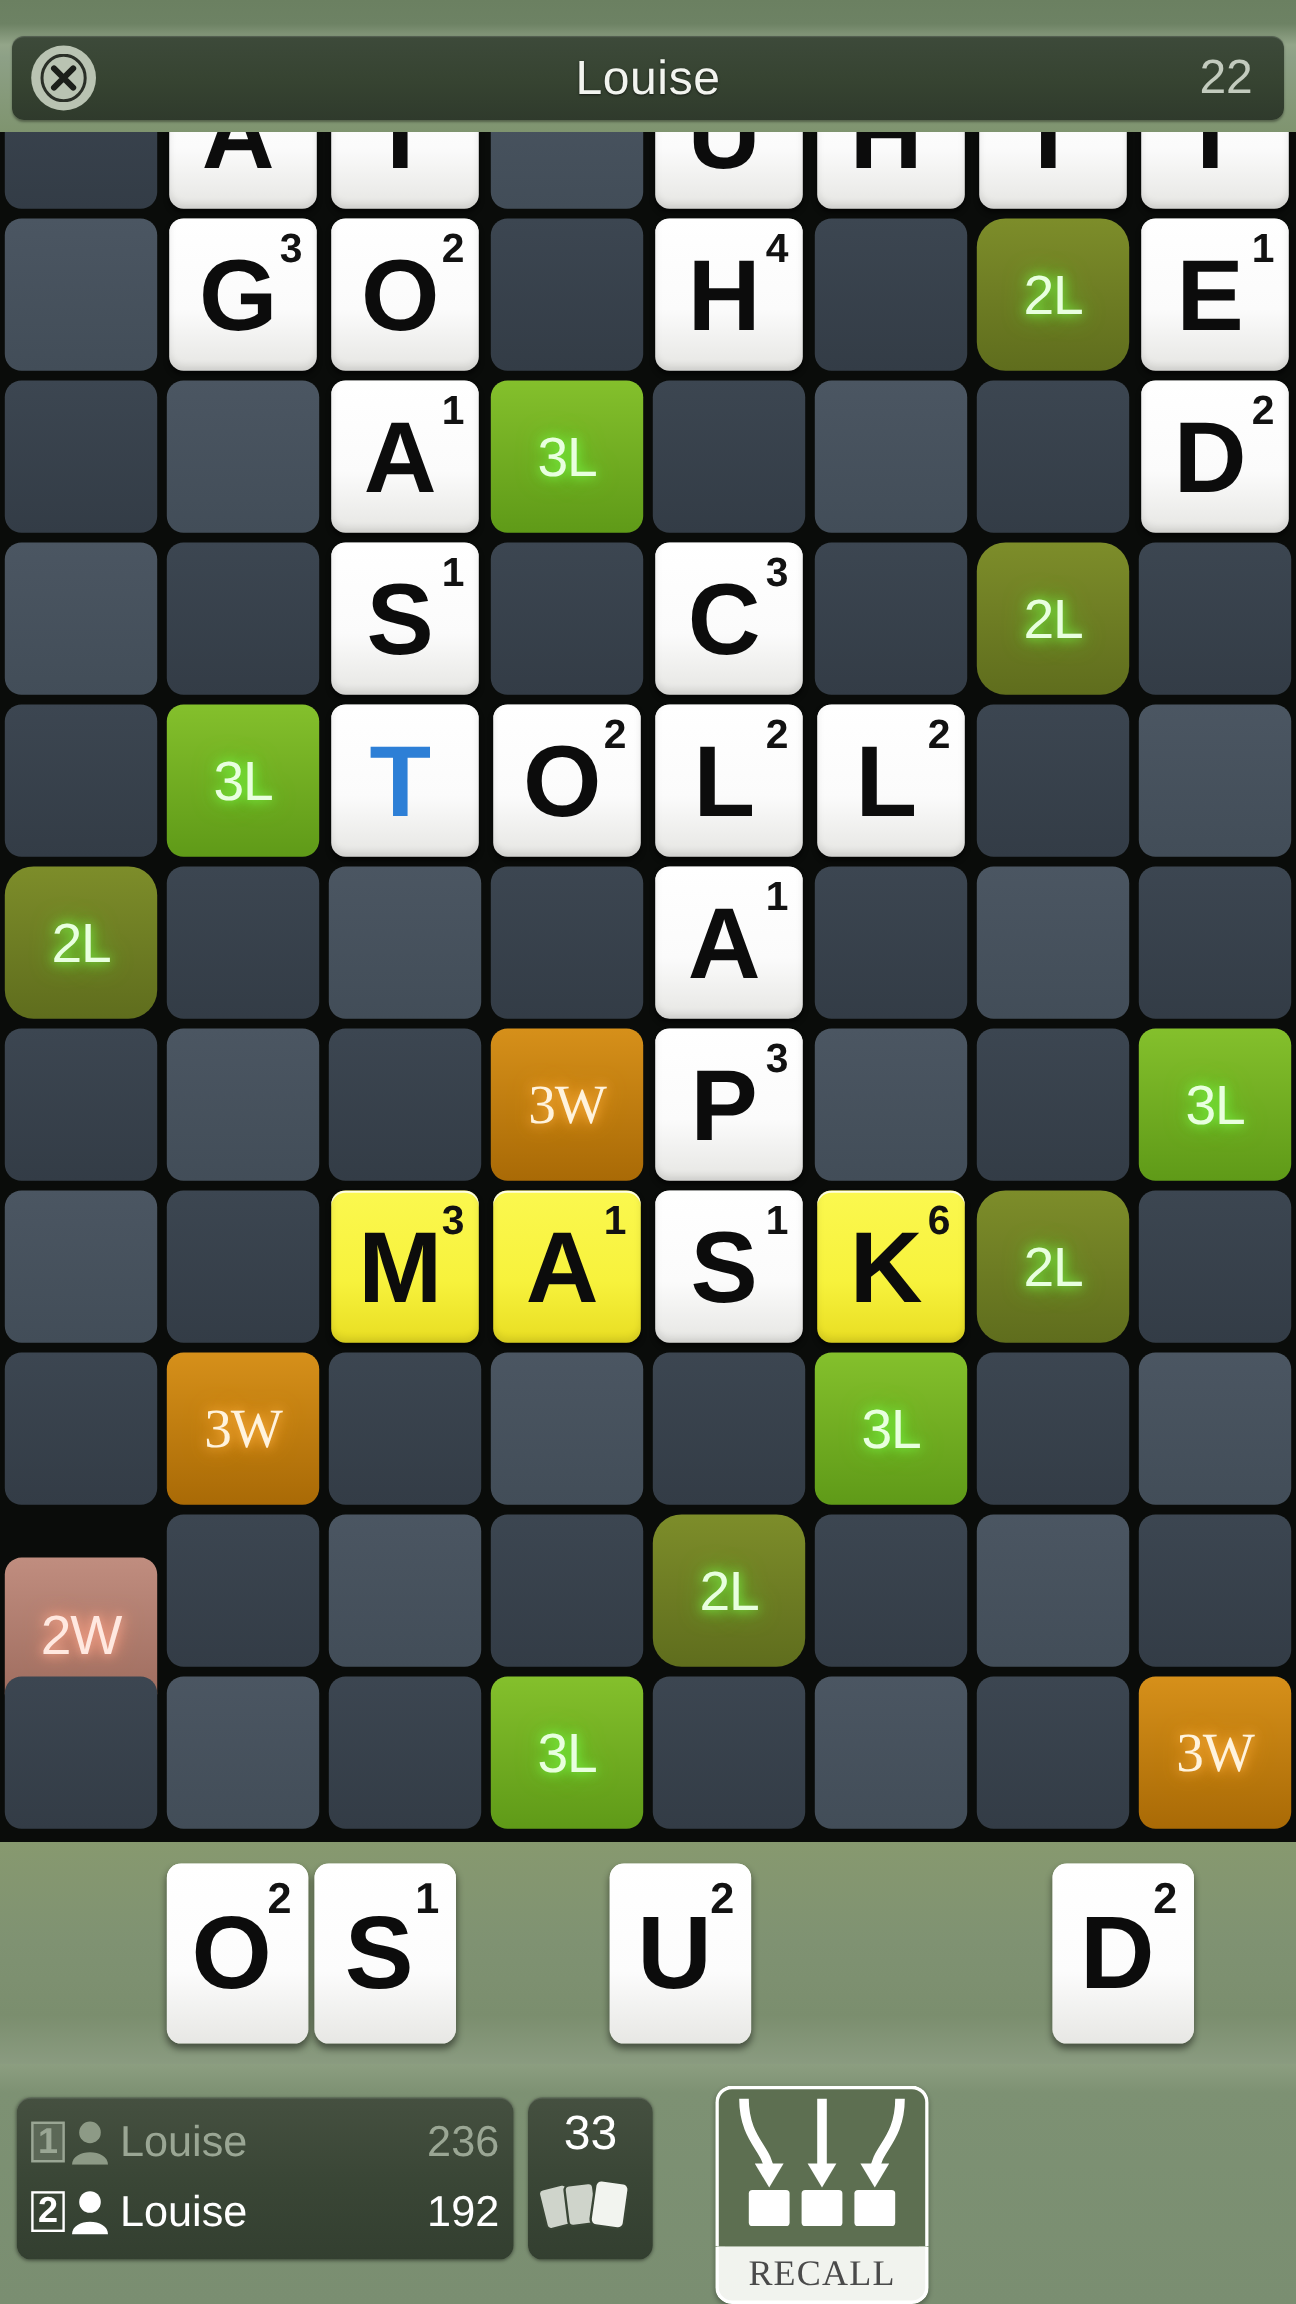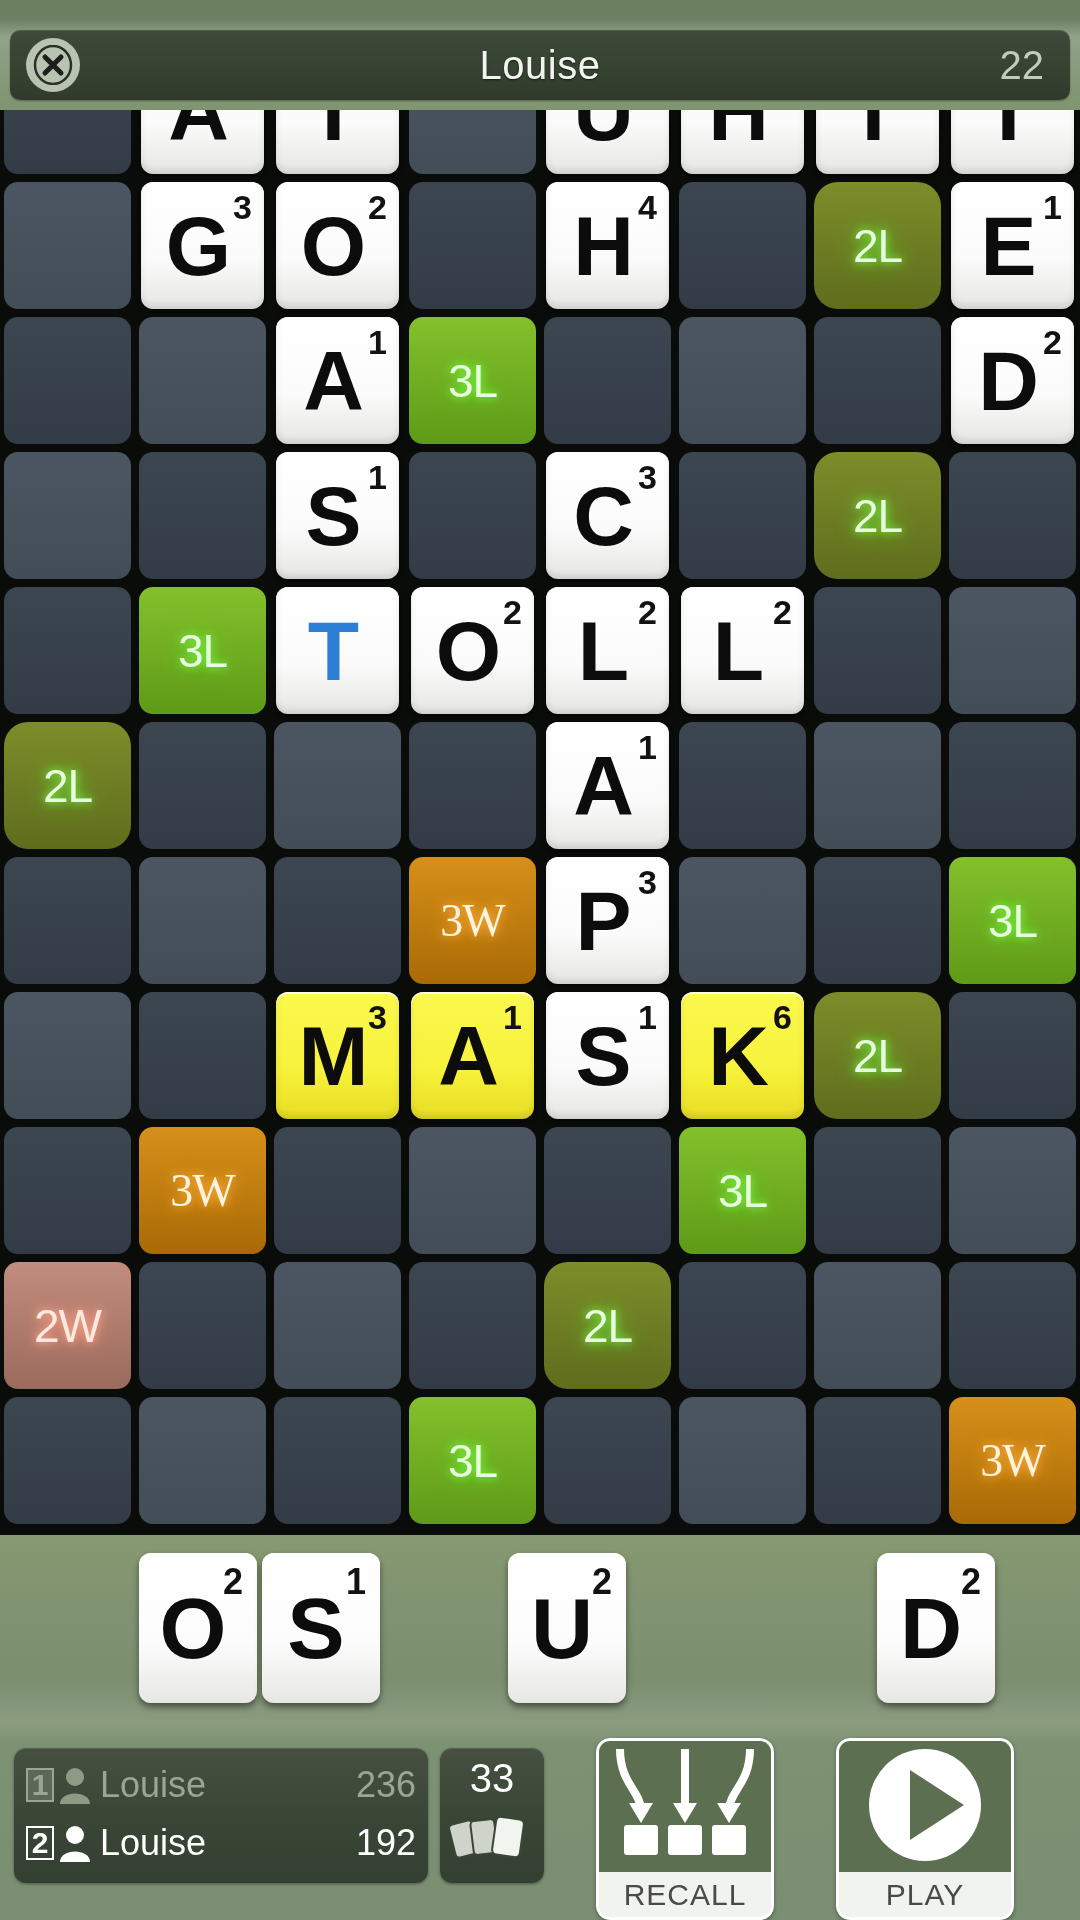--- a/index.html
+++ b/index.html
@@ -146,21 +146,21 @@
     background:#5d6f51; border:3px solid #ffffff; border-bottom:none;
     border-radius:14px 14px 0 0;
   }
   .actbtn .lab{
     position:absolute; left:0; right:0; bottom:0; height:48px;
     background:#f1f3ee; border:3px solid #ffffff; border-top:none;
     border-radius:0 0 14px 14px;
     display:flex; align-items:center; justify-content:center;
     font-size:30px; color:#4a4a4a; letter-spacing:1px;
   }
-  #recall-button{ left:596px; }
+  #recall-button{ left:596px;font-family:Liberation Serif, serif; }
   #play-button{ left:836px; }
   .icon-center{ position:absolute; left:0; right:0; top:0; height:134px; display:flex; align-items:center; justify-content:center; }
 </style>
 </head>
 <body>
 
 <div id="app">
 
   <div class="topbar-wrap">
     <div class="topbar">
@@ -470,21 +470,21 @@
         <div class="sq sq-3l">
           <div class="bonus-txt bonus-green">3L</div>
         </div>
       </div>
       <div class="cell" style="left: 810px; top: 1013px; width: 135px; height: 135px;">
         <div class="sq sq-plain-a"></div>
       </div>
       <div class="cell" style="left: 945px; top: 1013px; width: 135px; height: 135px;">
         <div class="sq sq-plain-b"></div>
       </div>
-      <div class="cell" style="left: 0px; top: 1148px; width: 135px; height: 135px;">
+      <div class="cell" style="left: 0px; top: 1184px; width: 135px; height: 135px;">
         <div class="sq sq-2w">
           <div class="bonus-txt bonus-red">2W</div>
         </div>
       </div>
       <div class="cell" style="left: 135px; top: 1148px; width: 135px; height: 135px;">
         <div class="sq sq-plain-a"></div>
       </div>
       <div class="cell" style="left: 270px; top: 1148px; width: 135px; height: 135px;">
         <div class="sq sq-plain-b"></div>
       </div>
@@ -622,25 +622,15 @@
           <g fill="#ffffff">
             <path d="M31 76 L19 56 L43 56 Z"></path>
             <path d="M75 76 L63 56 L87 56 Z"></path>
             <path d="M119 76 L107 56 L131 56 Z"></path>
           </g>
         </svg>
       </div>
       <div class="lab">RECALL</div>
     </div>
 
-    <div class="actbtn" id="play-button">
-      <div class="top"></div>
-      <div class="icon-center">
-        <svg width="126" height="126" viewBox="0 0 126 126">
-          <circle cx="63" cy="63" r="56" fill="#ffffff"></circle>
-          <path d="M48 28 L102 63 L48 98 Z" fill="#5d6f51"></path>
-        </svg>
-      </div>
-      <div class="lab">PLAY</div>
-    </div>
 
   </div>
 </div>
 
 </body></html>

